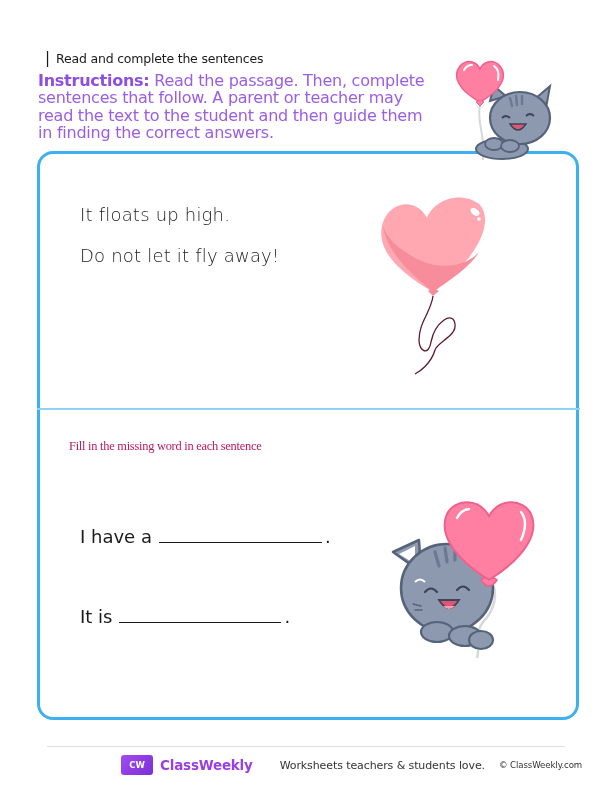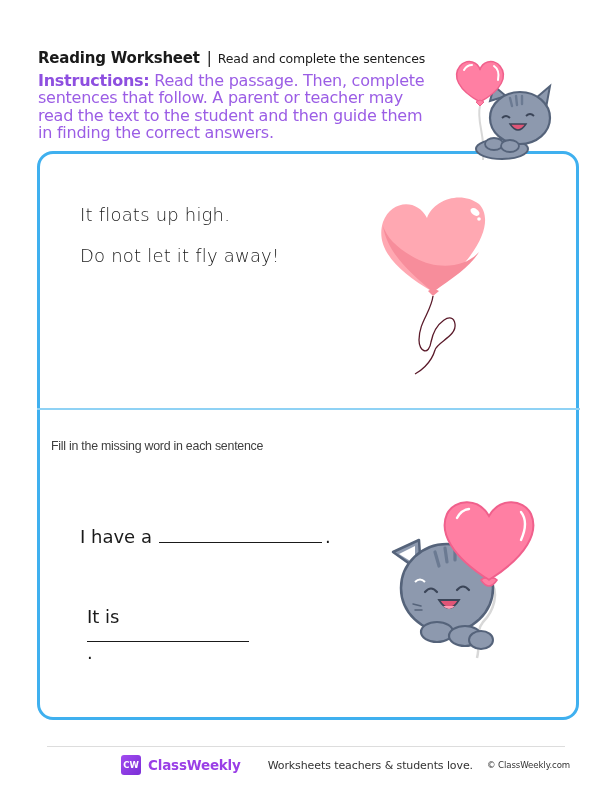--- a/index.html
+++ b/index.html
@@ -12,45 +12,44 @@
 
   .instructions { position: absolute; left: 38px; top: 72px; width: 400px; font-size: 16px; line-height: 17.3px; color: #9b5de5; font-family: "DejaVu Sans", sans-serif; letter-spacing: -0.25px; }
   .instructions b { font-weight: bold; color: #8e4fe0; }
 
   .box { position: absolute; left: 37px; top: 151px; width: 536px; height: 563px; border: 3px solid #3fb0ef; border-radius: 16px; box-sizing: content-box; }
   .divider { position: absolute; left: 37px; top: 408px; width: 543px; height: 2px; background: #8fd2f5; }
 
   .passage { position: absolute; left: 80px; top: 200px; font-family: "DejaVu Sans", sans-serif; font-size: 18px; color: #1a1a1a; font-weight: 300; letter-spacing: 0.2px; }
   .passage .line { height: 41px; line-height: 30px; }
 
-  .prompt { position: absolute; left: 51px; top: 439px; font-size: 12.4px; color: #404040; font-family: Liberation Sans, sans-serif; letter-spacing: -0.25px; }
+  .prompt { position: absolute; left: 69px; top: 439px; font-size: 12.4px; color: #be185d; font-family: Liberation Serif, serif; letter-spacing: -0.25px; }
 
   .fill { position: absolute; left: 80px; font-family: "DejaVu Sans", sans-serif; font-size: 18px; color: #1a1a1a; display: flex; align-items: baseline; white-space: nowrap; }
   .fill .blank { display: inline-block; border-bottom: 1.5px solid #1a1a1a; height: 14px; margin-left: 7px; }
   .fill .dot { margin-left: 3px; }
   .fill1 { top: 526px; }
   .fill1 .blank { width: 163px; }
-  .fill2 { top: 606px; flex-direction: column; }
+  .fill2 { top: 606px; }
   .fill2 .blank { width: 162px; }
 
   .footer-line { position: absolute; left: 47px; top: 746px; width: 518px; height: 1px; background: #dddddd; }
   .footer { position: absolute; top: 755px; left: 121px; display: flex; align-items: center; white-space: nowrap; }
-  .logo-badge { width: 20px; height: 20px; border-radius: 3px; background: linear-gradient(135deg, #a24bf0, #7a2fd6); color: #fff; font-size: 8.5px; font-weight: bold; display: flex; align-items: center; justify-content: center; font-family: "DejaVu Sans", sans-serif; }
+  .logo-badge { width: 32px; height: 20px; border-radius: 3px; background: linear-gradient(135deg, #a24bf0, #7a2fd6); color: #fff; font-size: 8.5px; font-weight: bold; display: flex; align-items: center; justify-content: center; font-family: "DejaVu Sans", sans-serif; }
   .logo-text { color: #9a3fe6; font-weight: bold; font-size: 13.5px; margin-left: 7px; font-family: "DejaVu Sans", sans-serif; letter-spacing: -0.2px; }
   .tagline { font-size: 11px; color: #333; margin-left: 27px; font-family: "DejaVu Sans", sans-serif; letter-spacing: -0.1px; }
   .copyright { font-size: 8.6px; color: #333; margin-left: 14px; font-family: "DejaVu Sans", sans-serif; letter-spacing: -0.1px; }
 
   .art { position: absolute; }
   .art svg { display: block; }
 </style>
 </head>
 <body>
 
 <div class="header">
-  <span class="title">Reading Worksheet</span>
   <span class="sep">|</span>
   <span class="subtitle">Read and complete the sentences</span>
 </div>
 
 <div class="instructions"><b>Instructions:</b><span> Read the passage. Then, complete sentences that follow. A parent or teacher may read the text to the student and then guide them in finding the correct answers.</span></div>
 
 <div class="box"></div>
 <div class="divider"></div>
 
 <div class="art" style="left:450px; top:56px;">

